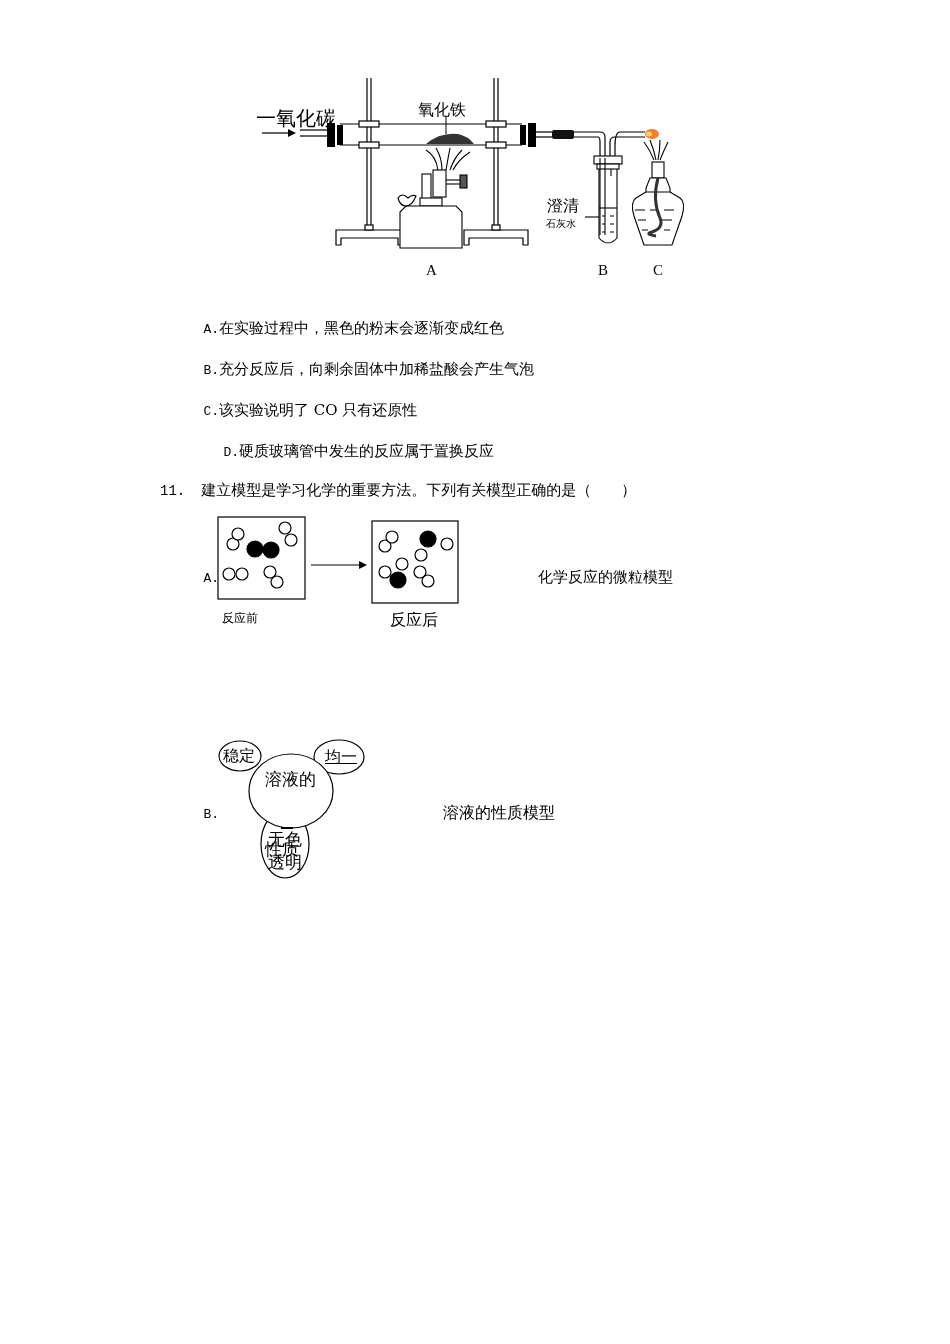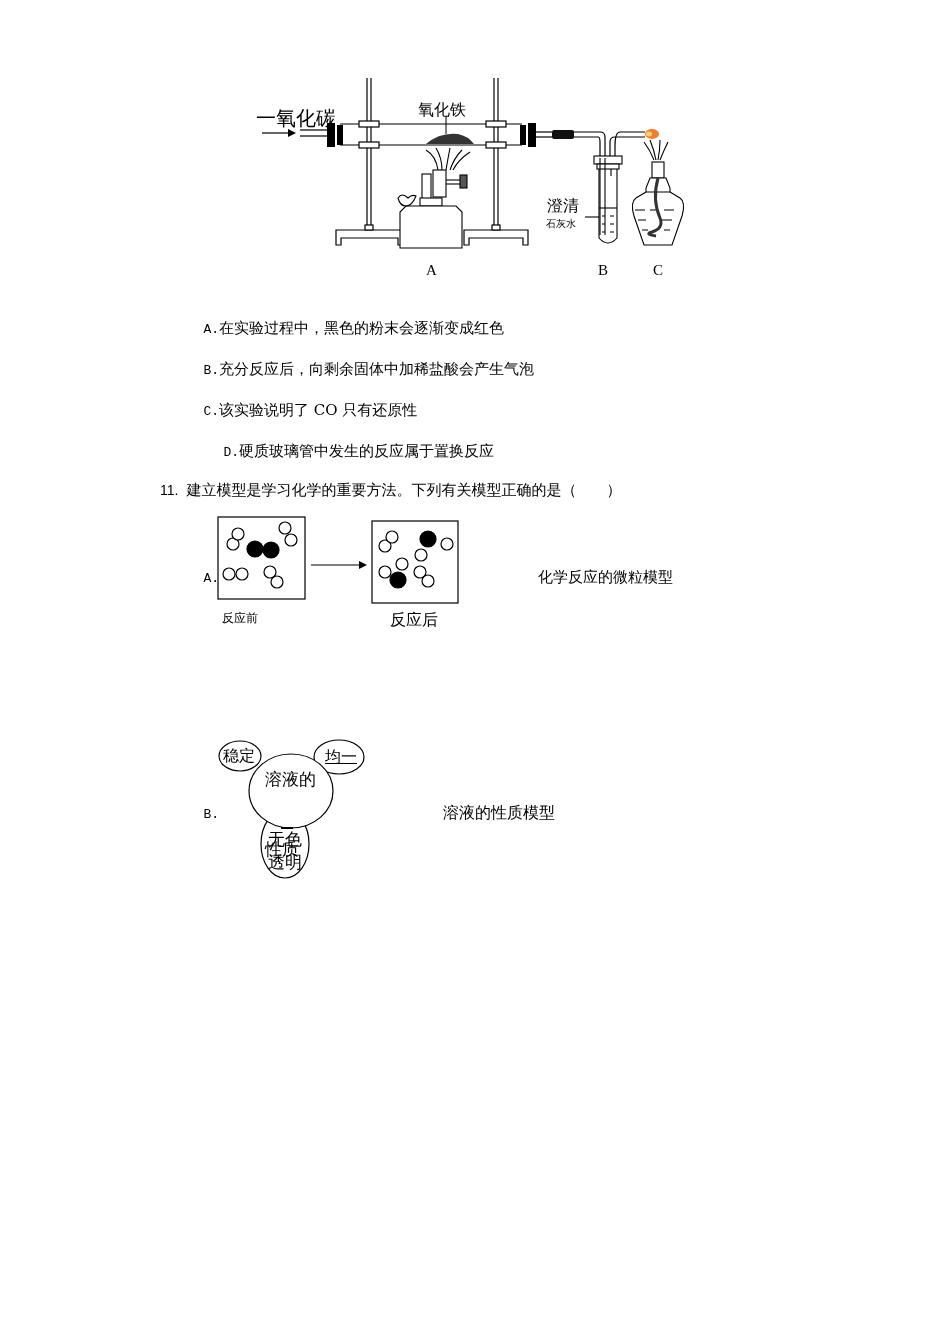--- a/index.html
+++ b/index.html
@@ -2,21 +2,21 @@
 <html><head>
   <meta charset="utf-8">
   <style>
     html, body { margin: 0; padding: 0; background: #ffffff; }
     body { width: 950px; height: 1344px; position: relative; overflow: hidden;
            font-family: "DejaVu Serif", "Liberation Serif", serif; color: #000; }
     .abs { position: absolute; }
     .opt { position: absolute; left: 192px; font-size: 15px; line-height: 20px; white-space: nowrap; text-align: right; }
     .opt .key { display: inline-block; width: 27px; font-family: "Liberation Mono", "DejaVu Sans Mono", monospace; font-size: 13px; }
     .q { position: absolute; left: 160px; font-size: 15px; line-height: 20px; white-space: nowrap; }
-    .q .num { font-family: Liberation Sans, sans-serif; font-size: 14px; margin-right: 8px; }
+    .q .num { font-family: Liberation Mono, monospace; font-size: 14px; margin-right: 16px; }
     .sans { font-family: "DejaVu Sans", "Liberation Sans", sans-serif; }
     .lbl { font-family: "Liberation Serif", "DejaVu Serif", serif; font-size: 15px; }
   </style>
 </head>
 <body>
 
 <div class="abs" style="left:240px; top:70px; width:460px; height:220px;">
   <svg width="460" height="220" viewBox="0 0 460 220">
     <g stroke="#000" fill="none" stroke-width="1.2">
 

